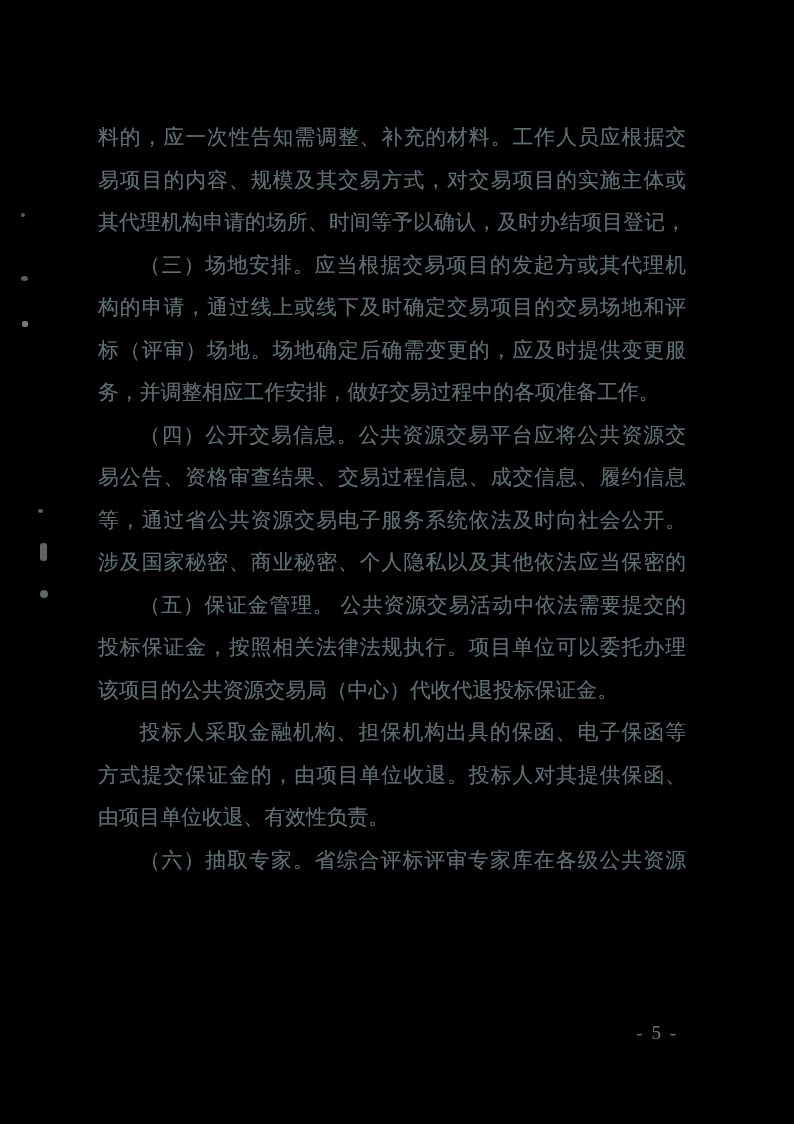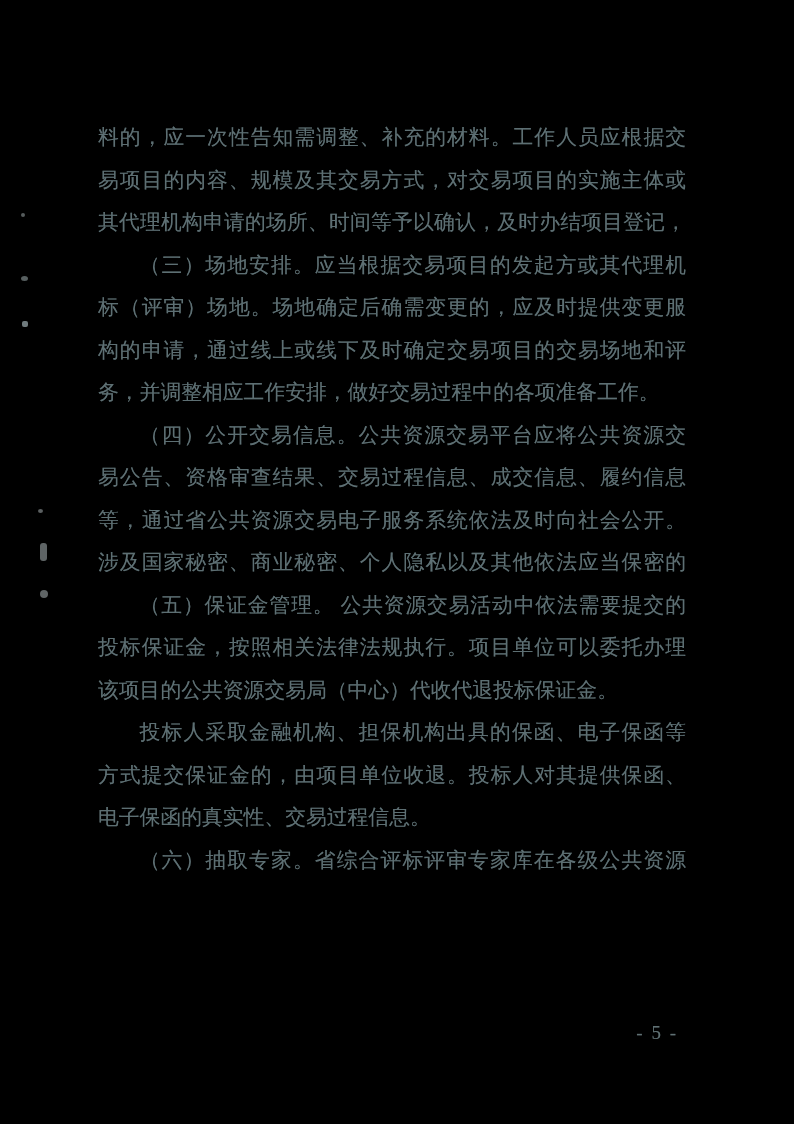--- a/index.html
+++ b/index.html
@@ -65,31 +65,31 @@
   <span class="smudge s3"></span>
   <span class="smudge s4"></span>
   <span class="smudge s5"></span>
   <span class="smudge s6"></span>
 
   <div class="text-block">
     <div class="line fill">料的，应一次性告知需调整、补充的材料。工作人员应根据交</div>
     <div class="line fill">易项目的内容、规模及其交易方式，对交易项目的实施主体或</div>
     <div class="line fill">其代理机构申请的场所、时间等予以确认，及时办结项目登记，</div>
     <div class="line fill ind">（三）场地安排。应当根据交易项目的发起方或其代理机</div>
+    <div class="line fill">构的申请，通过线上或线下及时确定交易项目的交易场地和评</div>
     <div class="line fill">标（评审）场地。场地确定后确需变更的，应及时提供变更服</div>
-    <div class="line fill">构的申请，通过线上或线下及时确定交易项目的交易场地和评</div>
     <div class="line end">务，并调整相应工作安排，做好交易过程中的各项准备工作。</div>
     <div class="line fill ind">（四）公开交易信息。公共资源交易平台应将公共资源交</div>
     <div class="line fill">易公告、资格审查结果、交易过程信息、成交信息、履约信息</div>
     <div class="line fill">等，通过省公共资源交易电子服务系统依法及时向社会公开。</div>
     <div class="line fill">涉及国家秘密、商业秘密、个人隐私以及其他依法应当保密的</div>
     <div class="line fill ind">（五）保证金管理。 公共资源交易活动中依法需要提交的</div>
     <div class="line fill">投标保证金，按照相关法律法规执行。项目单位可以委托办理</div>
     <div class="line end">该项目的公共资源交易局（中心）代收代退投标保证金。</div>
     <div class="line fill ind">投标人采取金融机构、担保机构出具的保函、电子保函等</div>
     <div class="line fill">方式提交保证金的，由项目单位收退。投标人对其提供保函、</div>
-    <div class="line end">电子保函的真实性、交易过程信息。</div>
+    <div class="line end">由项目单位收退、有效性负责。</div>
     <div class="line fill ind">（六）抽取专家。省综合评标评审专家库在各级公共资源</div>
   </div>
 
   <div class="page-number">- 5 -</div>
 
 </div>
 
 </body></html>

